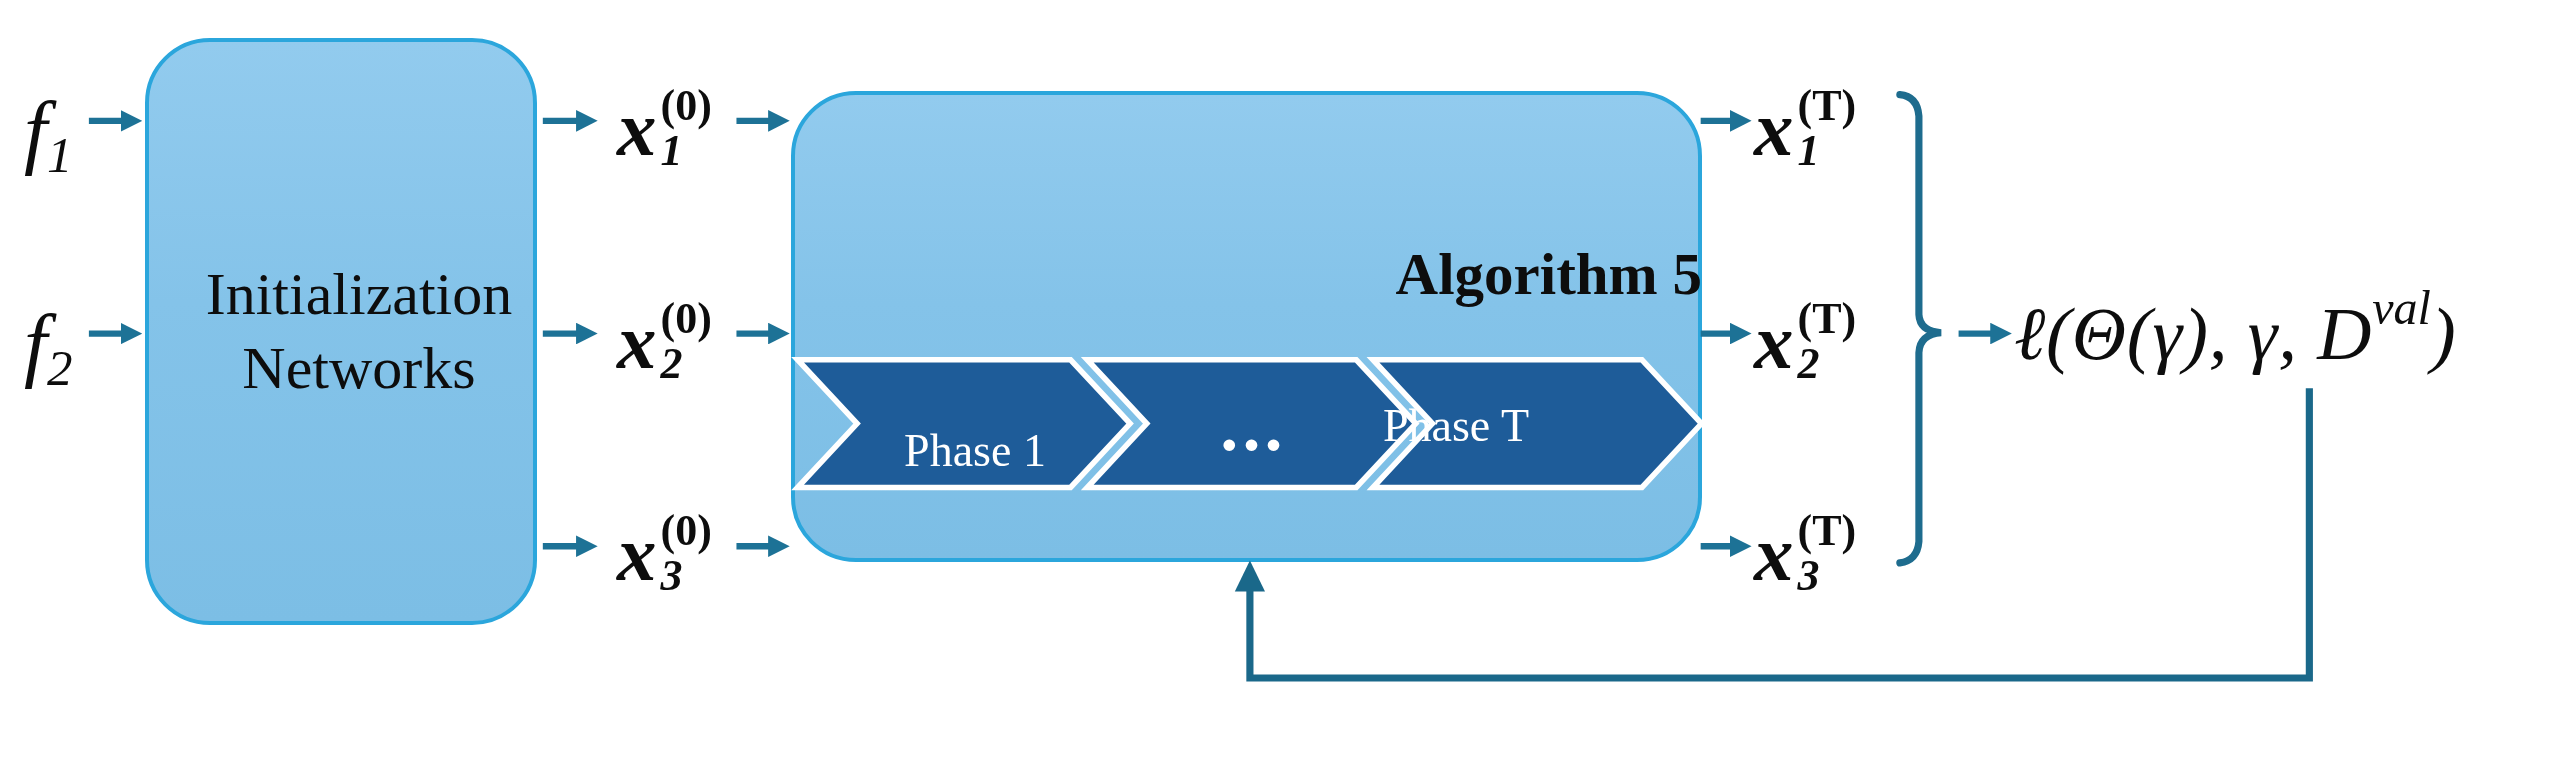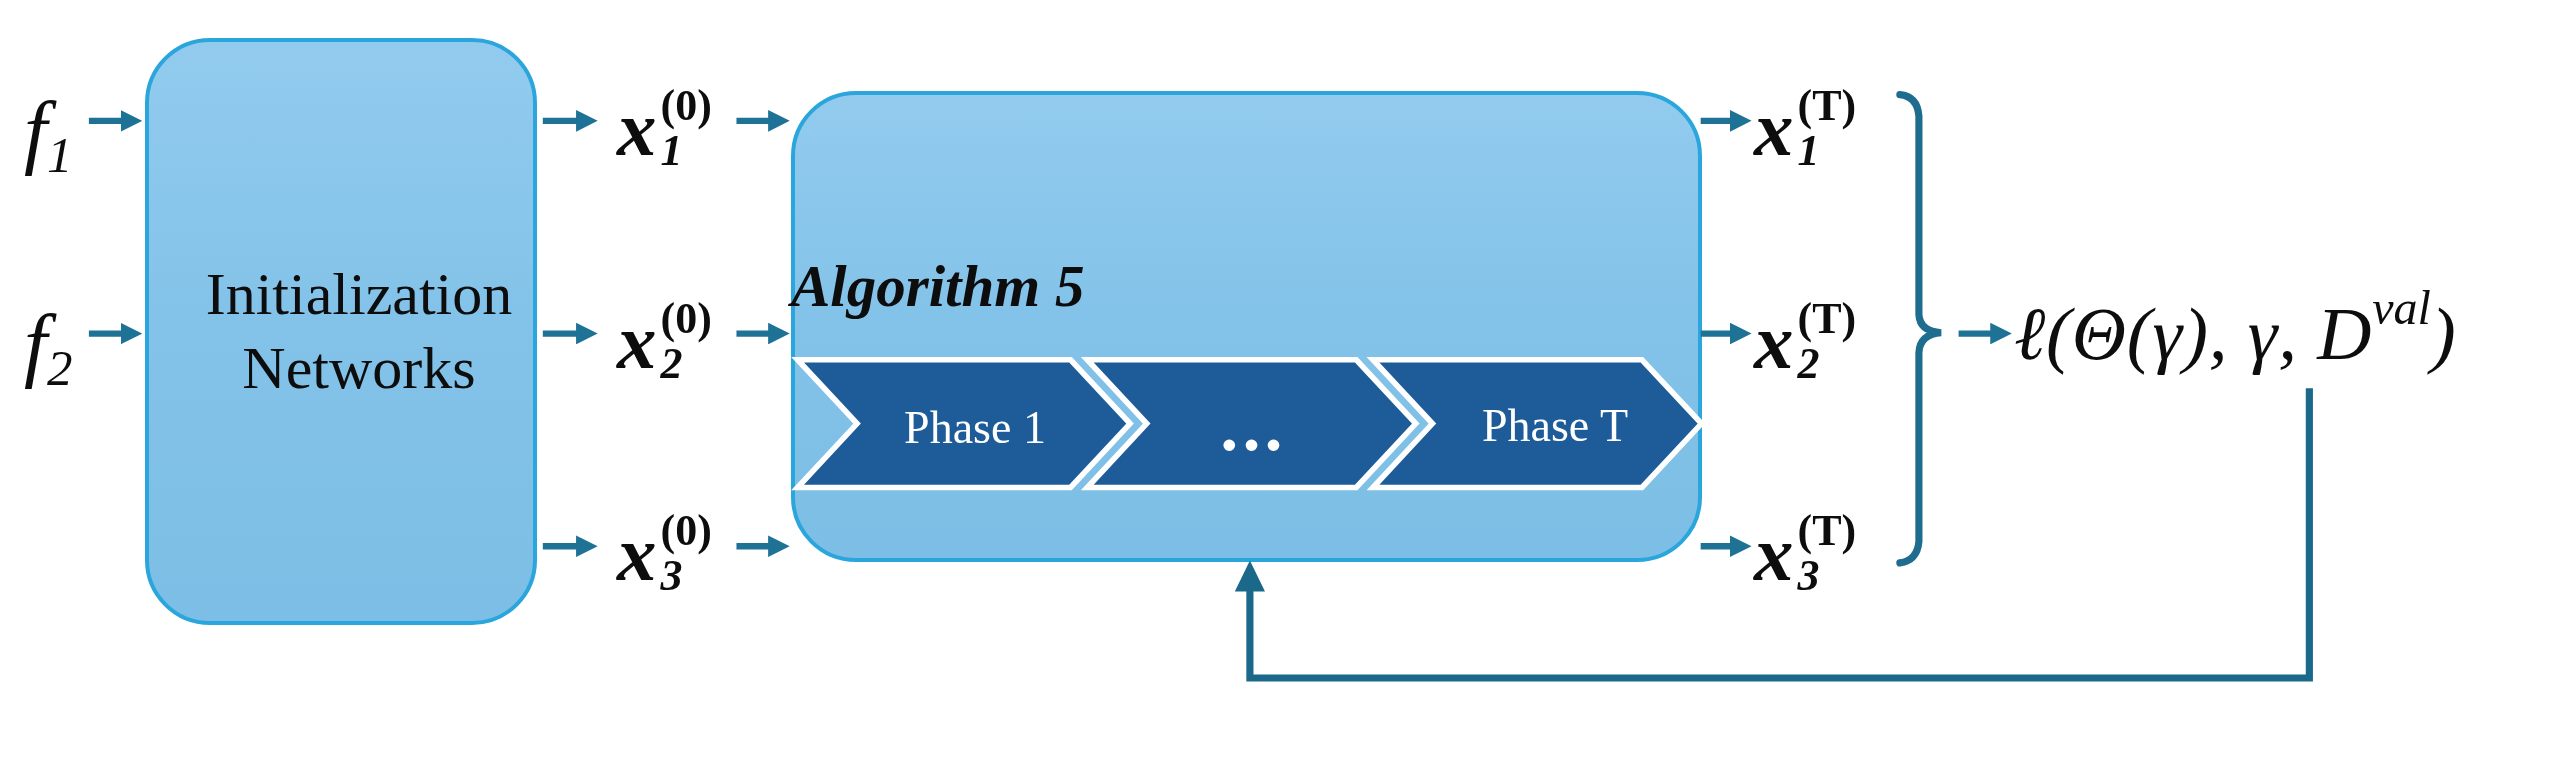--- a/index.html
+++ b/index.html
@@ -17,22 +17,22 @@
     border:4px solid #2ba6dc;
     border-radius:65px;
     box-sizing:border-box;
     padding-left:36px;
   }
   #init-box{left:145px;top:38px;width:392px;height:587px;
     display:flex;align-items:center;justify-content:center;text-align:center;}
   #init-box .box-label{font-size:60px;line-height:1.22;width:349px;}
   #algo-box{left:791px;top:91px;width:911px;height:471px;}
   #algo-title{
-    position:absolute;left:791px;top:252px;width:911px;height:68px;
-    line-height:68px;text-align:left;font-weight:bold;font-size:59px;font-style:italic;
+    position:absolute;left:791px;top:240px;width:911px;height:68px;
+    line-height:68px;text-align:right;font-weight:bold;font-size:59px;
   }
   .overlay{position:absolute;left:0;top:0;}
   .phase-label{
     position:absolute;transform:translate(-50%,-50%);
     color:#ffffff;font-size:46px;white-space:nowrap;
   }
   .phase-dots{
     font-size:43px;font-weight:bold;letter-spacing:7.1px;
     transform:translate(-50%,-54%);
   }
@@ -107,23 +107,23 @@
     </g>
 
     <path d="M 2394 119 Q 2416 121 2418 146 L 2418 396 Q 2419 417 2446 419 Q 2419 421 2418 444 L 2418 682 Q 2416 706 2394 709" fill="none" stroke="#1e6c8e" stroke-width="9" stroke-linecap="round"></path>
 
     <g>
       <path d="M 2910 489 L 2910 854 L 1575 854 L 1575 740" fill="none" stroke="#1a688a" stroke-width="9" stroke-linejoin="miter"></path>
       <polygon points="1575,706 1556,745 1594,745" fill="#1a688a"></polygon>
     </g>
   </svg>
 
-  <div class="phase-label" style="left:975px;top:427px">Phase 1</div>
+  <div class="phase-label" style="left:975px;top:450px">Phase 1</div>
   <div class="phase-label phase-dots" style="left:1255px;top:446px">•••</div>
-  <div class="phase-label" style="left:1555px;top:425px">Phase T</div>
+  <div class="phase-label" style="left:1456px;top:425px">Phase T</div>
 
   <div class="flabel" style="left:24px;top:75px">
     <span class="fvar">f</span>
       <span class="fsub">1</span>
   </div>
   <div class="flabel" style="left:24px;top:288px">
     <span class="fvar">f</span>
       <span class="fsub">2</span>
   </div>
 

